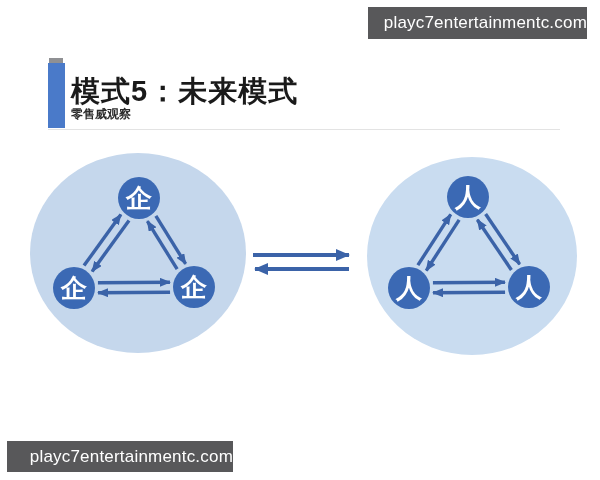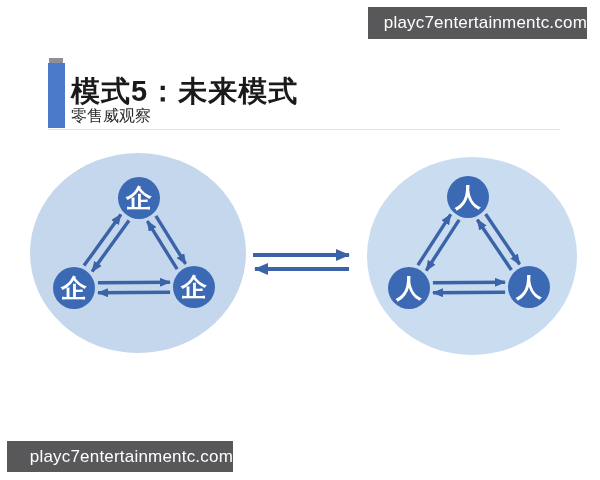--- a/index.html
+++ b/index.html
@@ -14,21 +14,21 @@
   }
   .wm-top{left:368px;top:7px;width:219px;height:32px;}
   .wm-bottom{left:7px;top:441px;width:226px;height:31px;line-height:31px;}
   .accent-smudge{position:absolute;left:49px;top:58px;width:14px;height:6px;background:#8f9093;}
   .accent-bar{position:absolute;left:48px;top:63px;width:17px;height:65px;background:#4a7ac9;}
   .title{
     position:absolute;left:71px;top:72px;margin:0;color:#1a1a1a;
     font-size:29px;font-weight:600;letter-spacing:1px;white-space:nowrap;
   }
   .subtitle{
-    position:absolute;left:71px;top:106px;color:#2b2b2b;font-size:16px;font-weight:400;
+    position:absolute;left:71px;top:106px;color:#2b2b2b;font-size:12px;font-weight:700;
   }
   .divider{position:absolute;left:48px;top:129px;width:512px;height:1px;background:#e3e3e3;}
   #diagram-svg{position:absolute;left:0;top:0;}
 </style>
 </head>
 <body>
 
 <div class="stage">
 
   <div class="wm wm-top">

